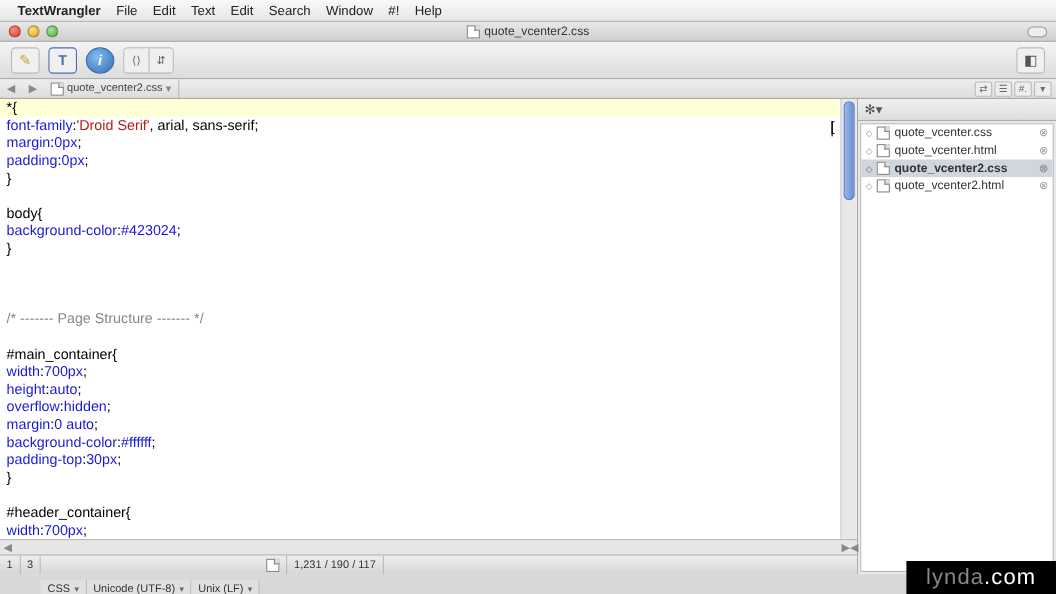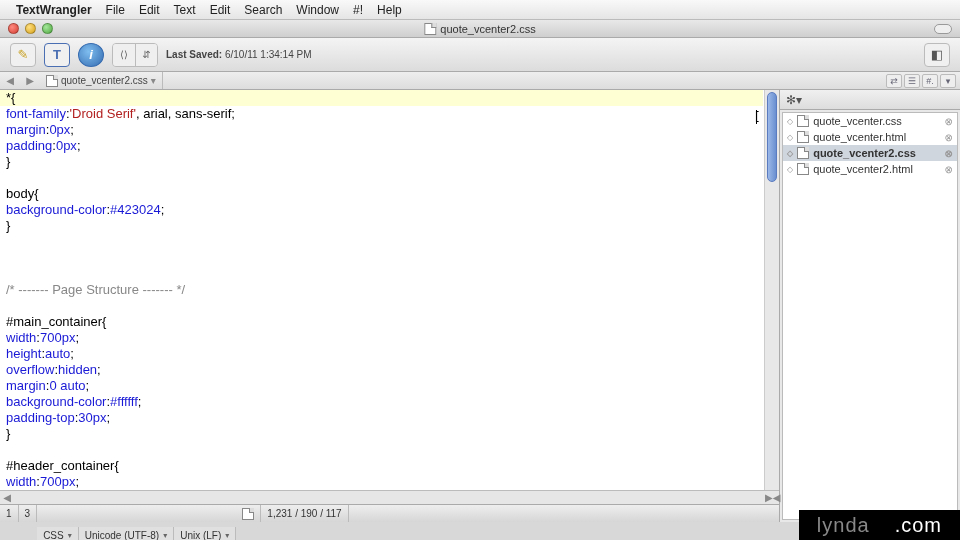--- a/index.html
+++ b/index.html
@@ -66,21 +66,21 @@
 .sp-header{height:16px;background:linear-gradient(#d8d8d8,#c8c8c8);border-bottom:1px solid #aaa;text-align:center;font-size:10px;font-weight:bold;color:#444;line-height:16px;}
 .doclist{flex:1;background:#fff;border:1px solid #bbb;margin:2px;font-size:11px;color:#333;}
 .docrow{display:flex;align-items:center;height:16px;padding:0 4px;gap:4px;}
 .docrow.selected{background:#d0d6de;font-weight:bold;}
 .docrow .diamond{color:#999;font-size:8px;}
 .docrow .fname{flex:1;white-space:nowrap;overflow:hidden;}
 .docrow .close{color:#999;font-size:10px;}
 .doc-icon-sm{display:inline-block;width:12px;height:12px;background:#fff;border:1px solid #888;position:relative;}
 .doc-icon-sm::after{content:"";position:absolute;right:-1px;top:-1px;width:4px;height:4px;background:#ddd;border-left:1px solid #888;border-bottom:1px solid #888;}
 
-.watermark{position:absolute;right:0;bottom:0;height:30px;padding:0 18px;background:#000;color:#fff;font-size:20px;letter-spacing:1px;display:flex;align-items:center;font-family:Arial,sans-serif;gap:25px;}
+.watermark{position:absolute;right:0;bottom:0;height:30px;padding:0 18px;background:#000;color:#fff;font-size:20px;letter-spacing:1px;display:flex;align-items:center;font-family:Arial,sans-serif;}
 .watermark .dim{color:#888;}
 </style>
 </head>
 <body>
 
 <div class="menubar">
   <span class="apple"></span>
   <span class="mi app">TextWrangler</span>
   <span class="mi">File</span>
   <span class="mi">Edit</span>
@@ -107,21 +107,20 @@
 
 <div class="toolbar">
   <div class="tb-btn pencil">✎</div>
   <div class="tb-btn t">T</div>
   <div class="tb-btn info">i</div>
   <div class="tb-seg">
     <div class="s">⟨⟩</div>
     <div class="s">⇵</div>
   </div>
   <div class="saved-info">
-    <div><b>Last Saved:</b> <span>6/10/11 1:34:14 PM</span></div>
   </div>
   <div class="tb-right">
     <div class="tb-btn">◧</div>
   </div>
 </div>
 
 <div class="tabbar">
   <div class="navarrow">◀</div>
   <div class="navarrow">▶</div>
   <div class="tabdoc">

